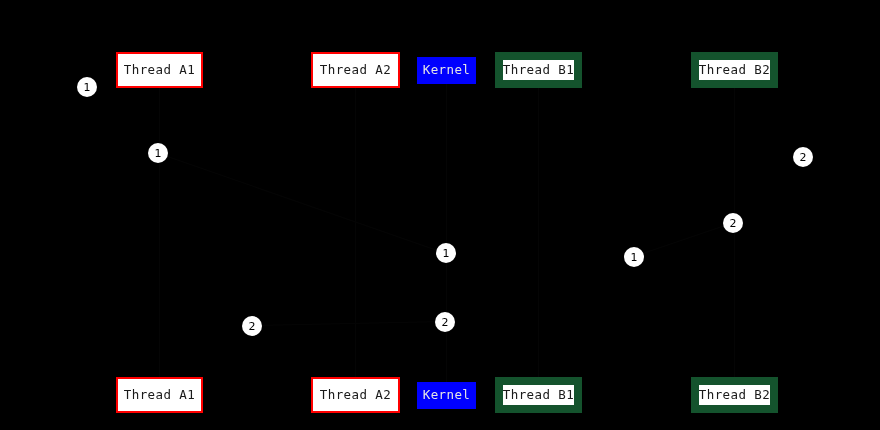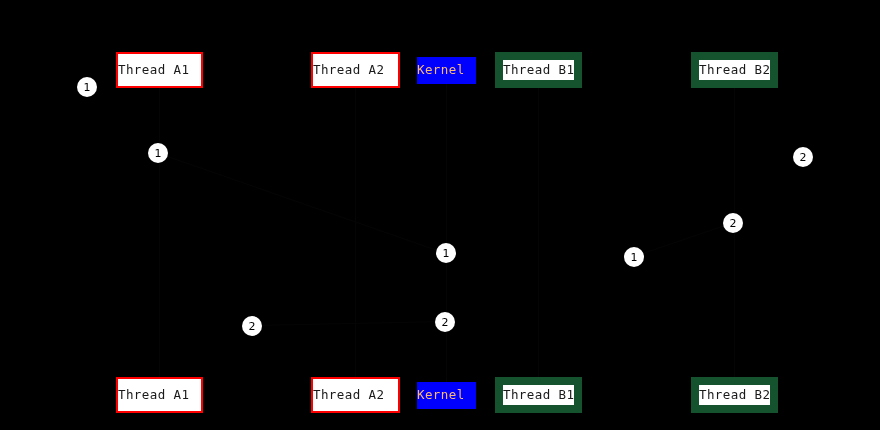--- a/index.html
+++ b/index.html
@@ -32,40 +32,41 @@
     background: #050505;
     transform-origin: 0 0;
   }
 
   
   .node {
     position: absolute;
     box-sizing: border-box;
     display: flex;
     align-items: center;
+    justify-content: center;
     white-space: pre;
     font-family: "DejaVu Sans Mono", "Liberation Mono", monospace;
     font-size: 12.5px;
     letter-spacing: 0.4px;
     line-height: 1;
   }
   .node.thread-a {
     background: #ffffff;
     border: 2px solid #ff0000;
     color: #1a1a1a;
   }
   .node.thread-b {
     background: #ffffff;
     border: 8px solid #14532d;
     color: #1a1a1a;
   }
   .node.kernel {
     background: #0000ff;
     border: 0;
-    color: #fdba74;
+    color: #e5e5e5;
   }
 
   
   .badge {
     position: absolute;
     width: 20px;
     height: 20px;
     border-radius: 50%;
     background: #ffffff;
     color: #000000;

